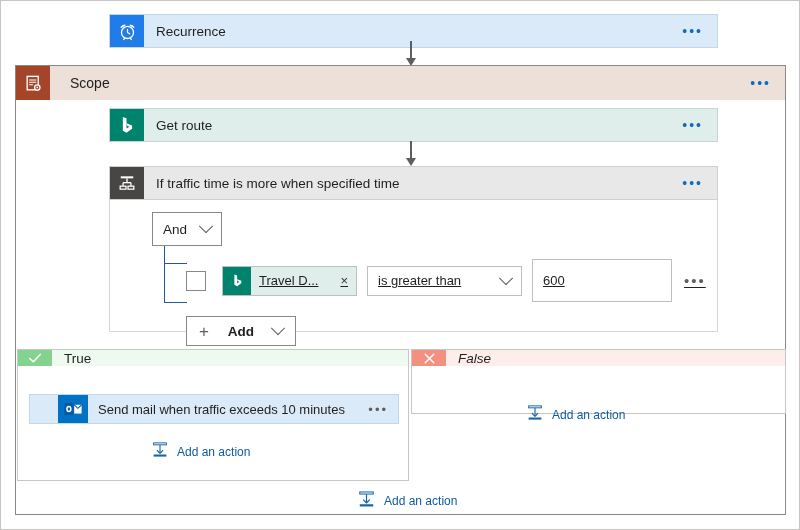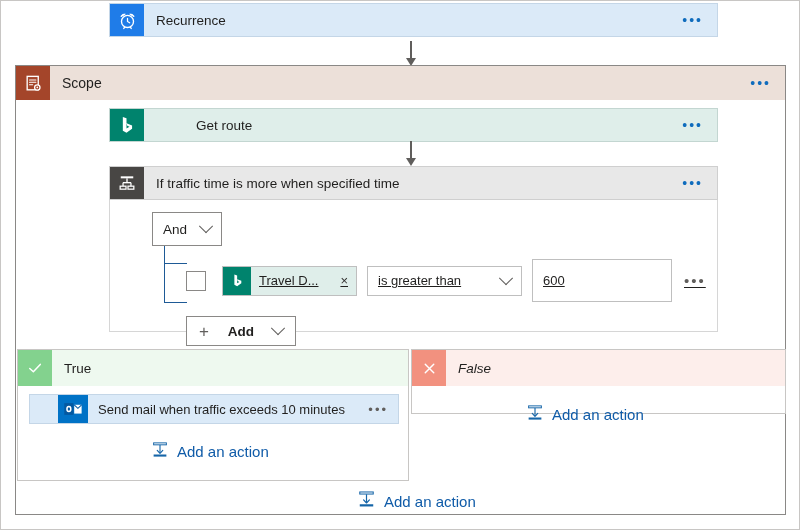--- a/index.html
+++ b/index.html
@@ -61,21 +61,21 @@
     font-size: 14px;
     line-height: 1;
     cursor: pointer;
     user-select: none;
   }
 
   
   .recurrence {
     position: absolute;
     left: 108px;
-    top: 2px;
+    top: 13px;
     width: 609px;
     background: #dbeaf8;
     border: 1px solid #c4d6e7;
   }
   .recurrence .icon { background: #1f7ce8; }
 
   
   .arrow {
     position: absolute;
     width: 16px;
@@ -109,37 +109,36 @@
     background: #ffffff;
   }
   .scope-header {
     display: flex;
     align-items: stretch;
     height: 34px;
     background: #ece0d9;
   }
   .scope-header .icon { background: #a4452a; width:34px; min-width:34px; display:flex; align-items:center; justify-content:center;}
   .scope-header .title {
-    flex: 1; display:flex; align-items:center; padding-left: 12px;
+    flex: 1; display:flex; align-items:center; padding-left: 20px;
     font-size: 14px; color:#201f1e;
   }
   .scope-header .ellipsis {
     display:flex; align-items:center; padding:0 14px;
     color:#0f6cbd; letter-spacing:2px; font-size:14px; cursor:pointer; user-select:none;
   }
 
   
   .getroute {
     position: absolute;
     left: 108px;
     top: 107px;
     width: 609px;
     background: #dfeeea;
     border: 1px solid #c3d6d1;
-    gap: 40px;
   }
   .getroute .icon { background: #00836d; }
 
   
   .condition {
     position: absolute;
     left: 108px;
     top: 165px;
     width: 609px;
   }
@@ -312,21 +311,21 @@
   
   .branch {
     position: absolute;
     box-sizing: border-box;
     border: 1px solid #c8c6c4;
     background: #ffffff;
   }
   .branch-header {
     display: flex;
     align-items: stretch;
-    height: 36px;
+    height: 16px;
   }
   .branch-header .bicon {
     width: 34px; min-width: 34px;
     display: flex; align-items: center; justify-content: center;
   }
   .branch-header .btitle {
     flex: 1; display: flex; align-items: center;
     padding-left: 12px; font-size: 13.5px; color: #201f1e;
   }
 
@@ -353,21 +352,21 @@
   .mailcard .title { font-size: 13px; padding-left: 10px; }
   .mailcard .ellipsis { font-size: 13px; padding: 0 10px; color:#605e5c;}
 
   
   .addaction {
     position: absolute;
     display: flex;
     align-items: center;
     gap: 8px;
     color: #0f5ba8;
-    font-size: 15px;
+    font-size: 12px;
     cursor: pointer;
     user-select: none;
   }
   #add-action-true   { left: 150px; top: 440px; }
   #add-action-false  { left: 525px; top: 403px; }
   #add-action-scope  { left: 356px; top: 489px; }
 </style>
 </head>
 <body>
 

